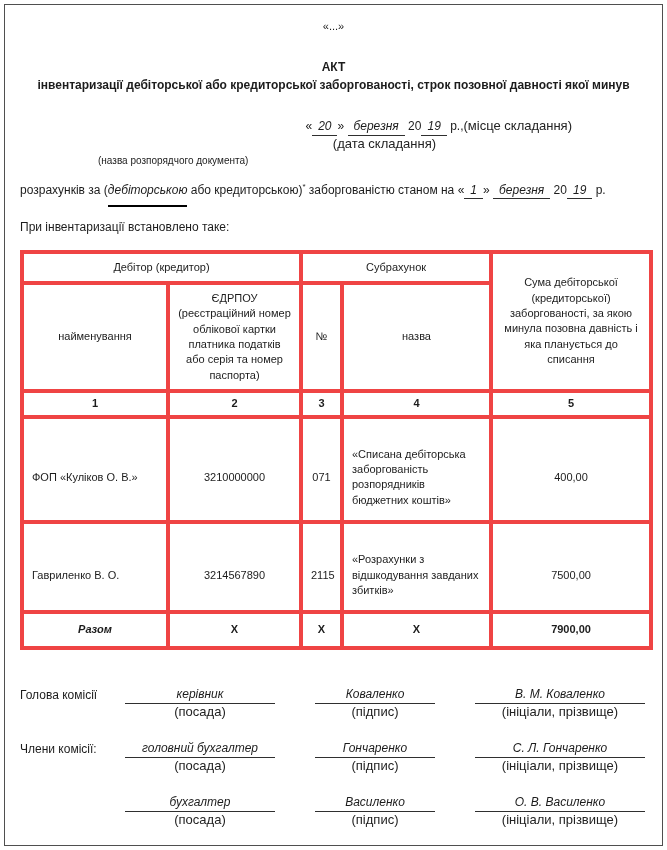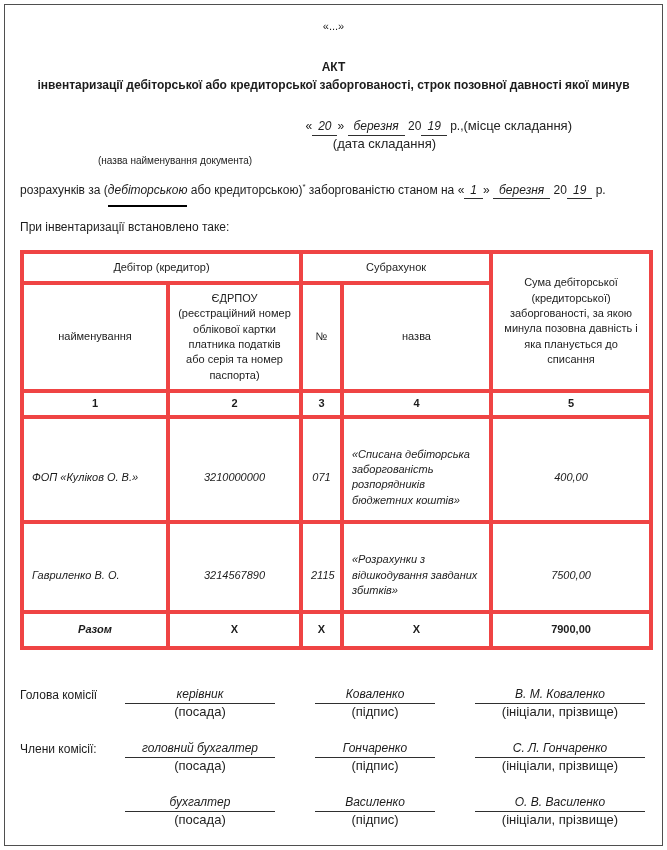--- a/index.html
+++ b/index.html
@@ -52,21 +52,21 @@
   table.inv td {
     border: 4px solid #ef4444;
     padding: 6px 8px;
     vertical-align: middle;
     line-height: 1.4;
   }
   .ac { text-align: center; }
   .al { text-align: left; }
   tr.group-row td { height: 30px; }
   tr.nums td { height: 24px; font-weight: bold; padding: 3px; }
-  tr.data-row td { font-style: italic; padding-top: 28px; padding-bottom: 12px; }
+  tr.data-row td { padding-top: 28px; padding-bottom: 12px; }
   tr.total-row td { font-weight: bold; padding-top: 8px; padding-bottom: 8px; }
   td.total-label { font-style: italic; margin-top: 28px; }
 
   .signatures { margin-top: 36px; }
   .sig-row { display: flex; align-items: flex-start; margin-bottom: 19px; }
   .sig-label { width: 105px; padding-top: 1px; }
   .sig-field { text-align: center; }
   .sig-field .value {
     display: block;
     font-style: italic;
@@ -98,21 +98,21 @@
         <span>20</span><span class="fill">19</span>
         <span>р.,</span>
       </div>
       <div class="caption">(дата складання)</div>
     </div>
     <div class="hdr-block">
       <div class="caption">(місце складання)</div>
     </div>
   </div>
 
-  <div class="para-caption caption">(назва найменування документа)</div>
+  <div class="para-caption caption">(назва розпорядчого документа)</div>
 
   <div class="line2">
     <span>розрахунків за (</span><span class="fillu">дебіторською</span><span> або кредиторською)</span><sup>*</sup><span> заборгованістю станом на «</span><span class="fill">1</span><span>»</span>
     <span class="fill">березня</span>
     <span>20</span><span class="fill">19</span>
     <span>р.</span>
   </div>
 
   <div class="statement">При інвентаризації встановлено таке:</div>
 

